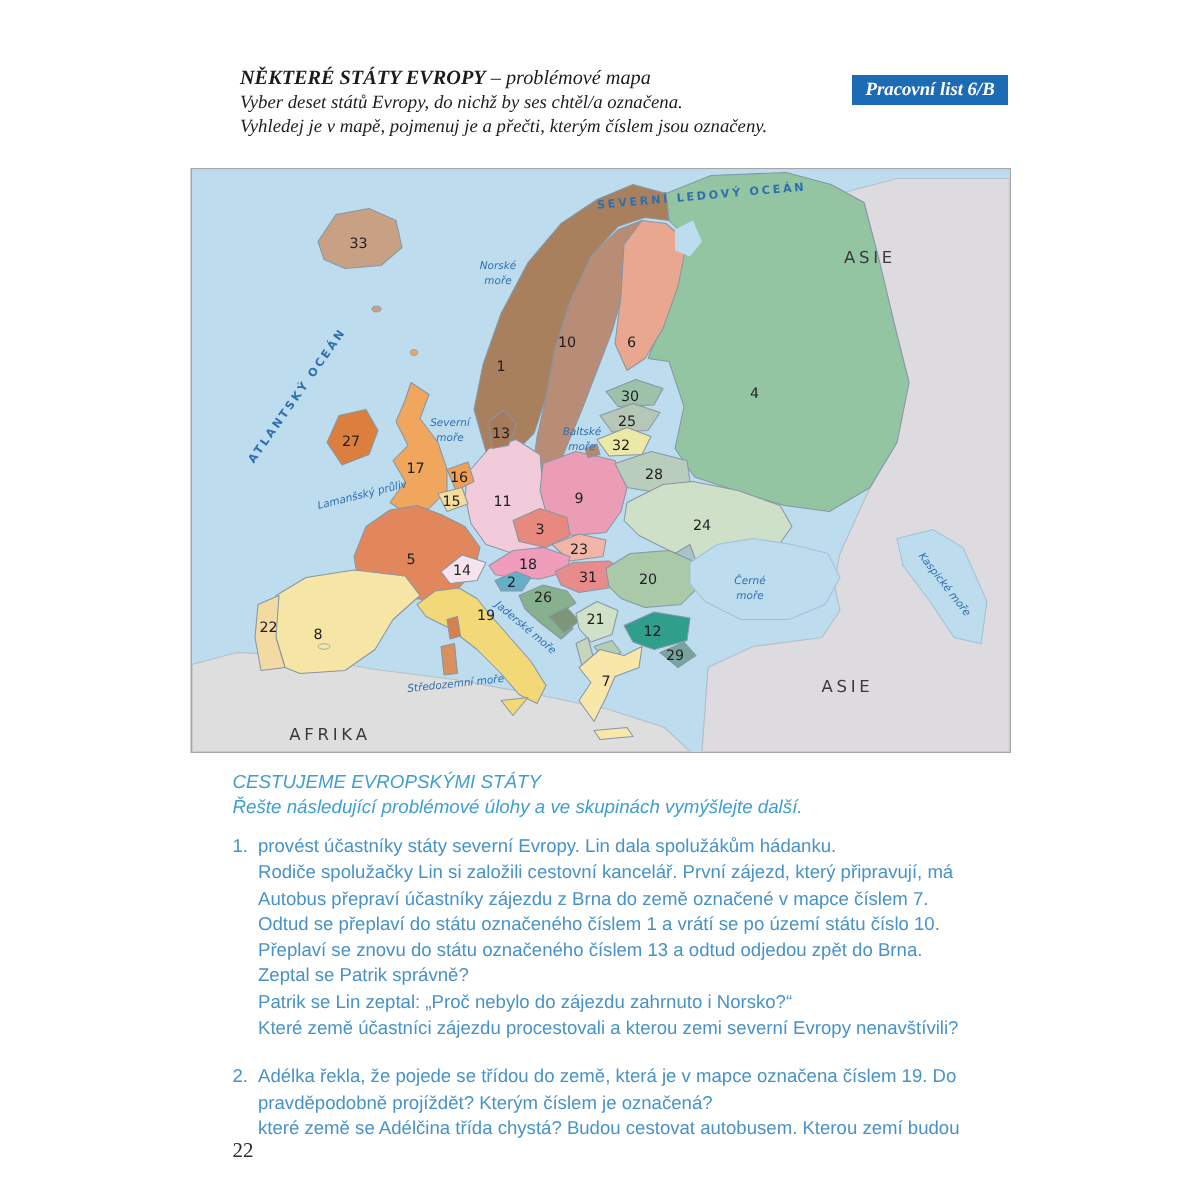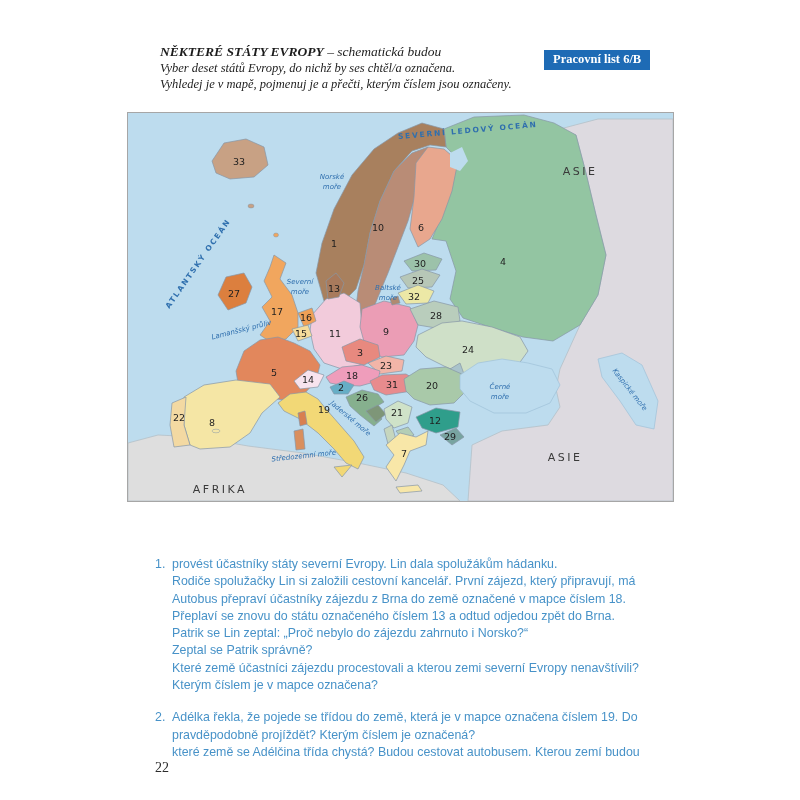--- a/index.html
+++ b/index.html
@@ -3,22 +3,22 @@
 <meta charset="utf-8">
 <style>
   html,body{margin:0;padding:0;background:#ffffff;}
   .page{position:relative;width:800px;height:800px;background:#fff;font-family:"Liberation Sans",sans-serif;overflow:hidden;}
 
   
   .hdr{position:absolute;left:160px;top:44px;width:390px;color:#1c1c1c;
        font-family:"Liberation Serif",serif;font-style:italic;font-size:12.5px;line-height:16px;}
   .hdr .t1{font-size:13.5px;}
   .hdr .t1 b{font-weight:bold;}
-  .badge{position:absolute;left:544px;top:50px;background:#1e6bb5;color:#fff;
-         font-family:"Liberation Serif",serif;font-weight:bold;
+  .badge{position:absolute;left:568px;top:50px;background:#1e6bb5;color:#fff;
+         font-family:"Liberation Serif",serif;font-style:italic;font-weight:bold;
          font-size:12.5px;padding:2px 9px 3px 9px;}
 
   
   .map-frame{position:absolute;left:127px;top:112px;width:545px;height:388px;border:1px solid #a6a6a6;}
   .map-frame svg{display:block;}
   .cty{stroke:#8796a6;stroke-width:0.7;stroke-linejoin:round;}
   .seafill{fill:#bddcee;}
   .num{font-family:"DejaVu Sans",sans-serif;font-size:9.5px;fill:#1f1f1f;text-anchor:middle;}
   .sea-lbl{font-family:"DejaVu Sans",sans-serif;font-style:italic;font-size:7px;fill:#2f6fae;text-anchor:middle;}
   .ocean-lbl{font-family:"DejaVu Sans",sans-serif;font-size:7.5px;letter-spacing:1.8px;fill:#2f6fae;text-anchor:middle;font-weight:bold;}
@@ -33,21 +33,21 @@
   .task-num{width:17px;flex:none;}
   .pageno{position:absolute;left:155px;top:760px;color:#2b2b2b;
           font-family:"Liberation Serif",serif;font-size:14px;}
 </style>
 </head>
 <body>
 
 <div class="page">
 
   <div class="hdr">
-    <div class="t1"><b>NĚKTERÉ STÁTY EVROPY</b><span> – schematická budou</span></div>
+    <div class="t1"><b>NĚKTERÉ STÁTY EVROPY</b><span> – problémové mapa</span></div>
     <div>Vyber deset států Evropy, do nichž by ses chtěl/a označena.</div>
     <div>Vyhledej je v mapě, pojmenuj je a přečti, kterým číslem jsou označeny.</div>
   </div>
   <div class="badge">Pracovní list 6/B</div>
 
   <div class="map-frame">
     <svg width="545" height="388" viewBox="0 0 545 388">
 
       <rect x="0" y="0" width="545" height="388" class="seafill"></rect>
 
@@ -154,34 +154,36 @@
       <text class="num" x="307" y="311">12</text>
       <text class="num" x="322" y="327">29</text>
       <text class="num" x="196" y="300">19</text>
       <text class="num" x="51" y="308">22</text>
       <text class="num" x="84" y="313">8</text>
       <text class="num" x="276" y="344">7</text>
     </svg>
   </div>
 
   <div class="sect">
+    <div>CESTUJEME EVROPSKÝMI STÁTY</div>
+    <div>Řešte následující problémové úlohy a ve skupinách vymýšlejte další.</div>
   </div>
 
   <div class="tasks">
     <div class="task">
       <div class="task-num">1.</div>
       <div>
         <div>provést účastníky státy severní Evropy. Lin dala spolužákům hádanku.</div>
         <div>Rodiče spolužačky Lin si založili cestovní kancelář. První zájezd, který připravují, má</div>
-        <div>Autobus přepraví účastníky zájezdu z Brna do země označené v mapce číslem 18.</div>
+        <div>Autobus přepraví účastníky zájezdu z Brna do země označené v mapce číslem 7.</div>
+        <div>Odtud se přeplaví do státu označeného číslem 1 a vrátí se po území státu číslo 10.</div>
         <div>Přeplaví se znovu do státu označeného číslem 13 a odtud odjedou zpět do Brna.</div>
+        <div>Zeptal se Patrik správně?</div>
         <div>Patrik se Lin zeptal: „Proč nebylo do zájezdu zahrnuto i Norsko?“</div>
-        <div>Zeptal se Patrik správně?</div>
         <div>Které země účastníci zájezdu procestovali a kterou zemi severní Evropy nenavštívili?</div>
-        <div>Kterým číslem je v mapce označena?</div>
       </div>
     </div>
     <div class="task">
       <div class="task-num">2.</div>
       <div>
         <div>Adélka řekla, že pojede se třídou do země, která je v mapce označena číslem 19. Do</div>
         <div>pravděpodobně projíždět? Kterým číslem je označená?</div>
         <div>které země se Adélčina třída chystá? Budou cestovat autobusem. Kterou zemí budou</div>
       </div>
     </div>

